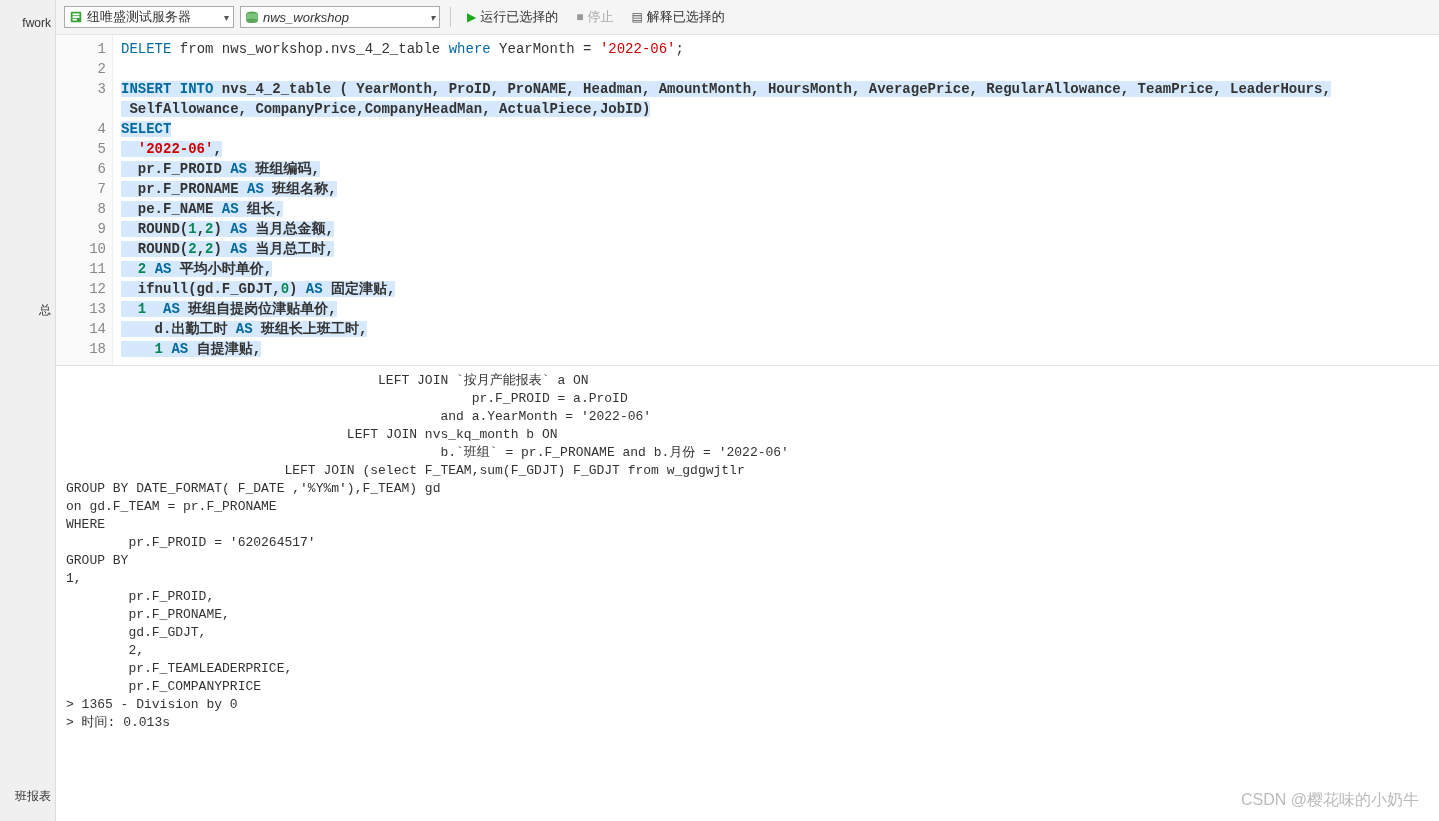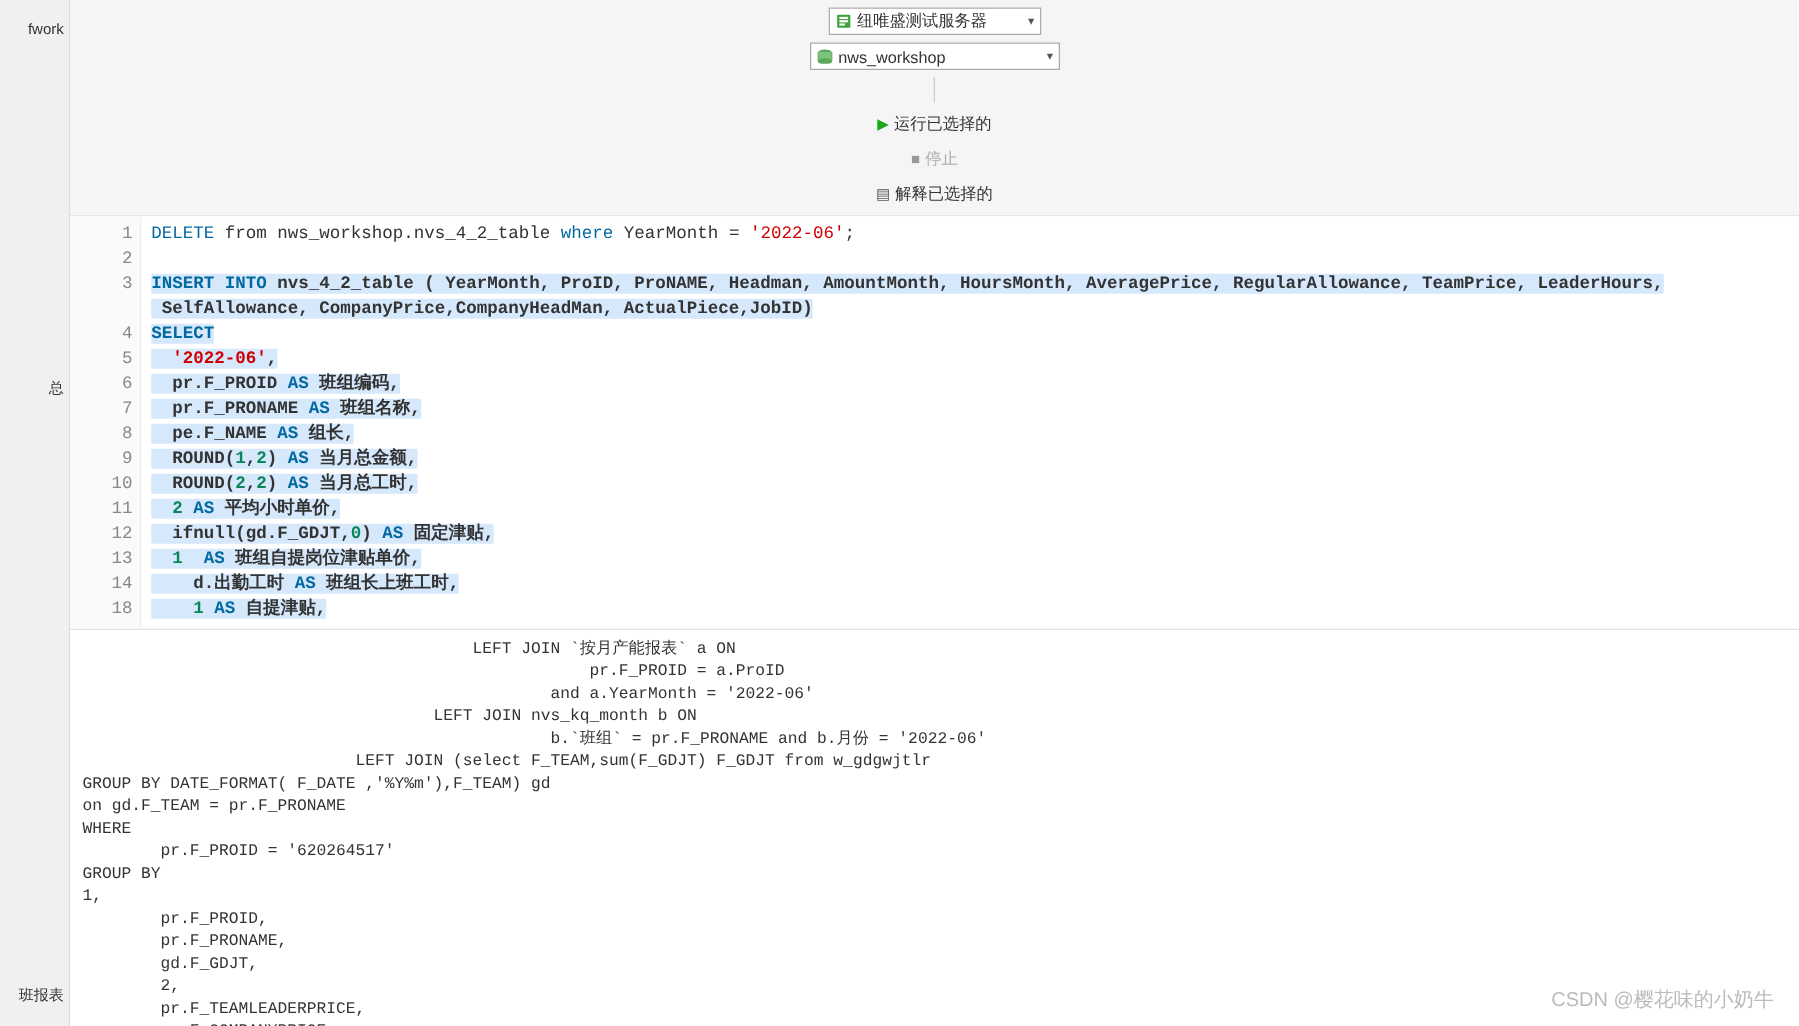--- a/index.html
+++ b/index.html
@@ -43,21 +43,20 @@
     flex-direction: column;
     min-width: 0;
   }
   .toolbar {
     display: flex;
     align-items: center;
     gap: 6px;
     padding: 6px 8px;
     background: #f5f5f5;
     border-bottom: 1px solid #e5e5e5;
-    flex-direction: column;
   }
   .combo {
     display: flex;
     align-items: center;
     gap: 4px;
     background: #fff;
     border: 1px solid #aaa;
     padding: 2px 4px;
     height: 22px;
     box-sizing: border-box;
@@ -187,21 +186,21 @@
                 <rect x="2" y="2" width="12" height="12" fill="#3aa33a" rx="1"></rect>
                 <rect x="4" y="4" width="8" height="2" fill="#fff"></rect>
                 <rect x="4" y="7" width="8" height="2" fill="#fff"></rect>
                 <rect x="4" y="10" width="5" height="2" fill="#fff"></rect>
               </svg>
           </span>
           <span>纽唯盛测试服务器</span>
         </span>
         <span class="chev">▾</span>
       </div>
-      <div class="combo" style="min-width:200px;">
+      <div class="combo" style="min-width:200px;font-style:italic;">
         <span class="left">
           <span class="icon">
             <svg viewBox="0 0 16 16">
                 <ellipse cx="8" cy="4" rx="6" ry="2.2" fill="#5aa65a"></ellipse>
                 <path d="M2 4v8c0 1.2 2.7 2.2 6 2.2s6-1 6-2.2V4" fill="none" stroke="#5aa65a" stroke-width="1.4"></path>
                 <rect x="2" y="4" width="12" height="8" fill="#7bc47b"></rect>
                 <ellipse cx="8" cy="12" rx="6" ry="2.2" fill="#5aa65a"></ellipse>
               </svg>
           </span>
           <span>nws_workshop</span>

